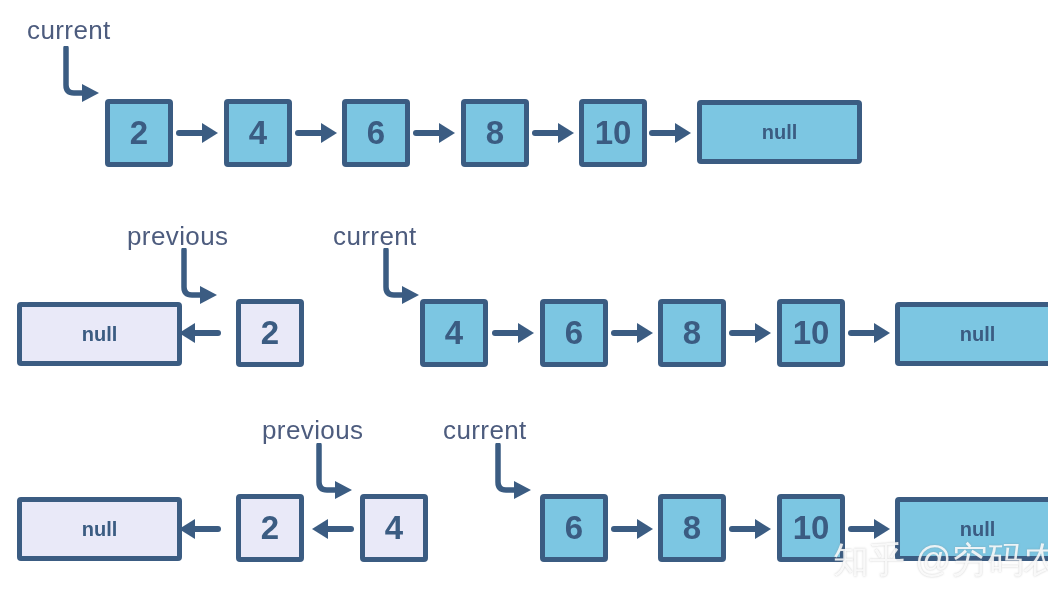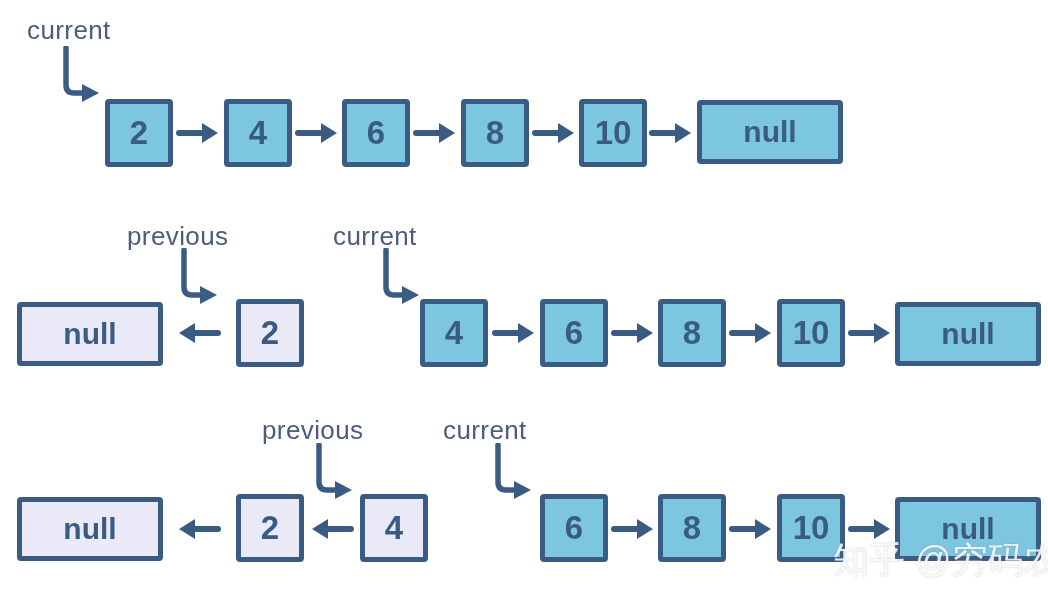--- a/index.html
+++ b/index.html
@@ -25,21 +25,21 @@
     box-sizing:border-box;
     border:5px solid #3b5c82;
     border-radius:4px;
     background:#7cc6e2;
     display:flex;align-items:center;justify-content:center;
     color:#3b5c82;
     font-weight:700;
     font-size:33px;
   }
   .node.reversed{ background:#e9e9f8; }
-  .node.wide{ width:146px;height:64px; font-size:30px; }
+  .node.wide{ width:165px;height:64px; font-size:20px; }
   .arrow{ position:absolute; }
   .arrow svg{ display:block; }
   .watermark{
     position:absolute;
     left:833px;top:536px;
     font-size:36px;
     font-weight:400;
     color:rgba(255,255,255,0.85);
     text-shadow:0 0 2px rgba(130,130,130,0.45);
     white-space:nowrap;

